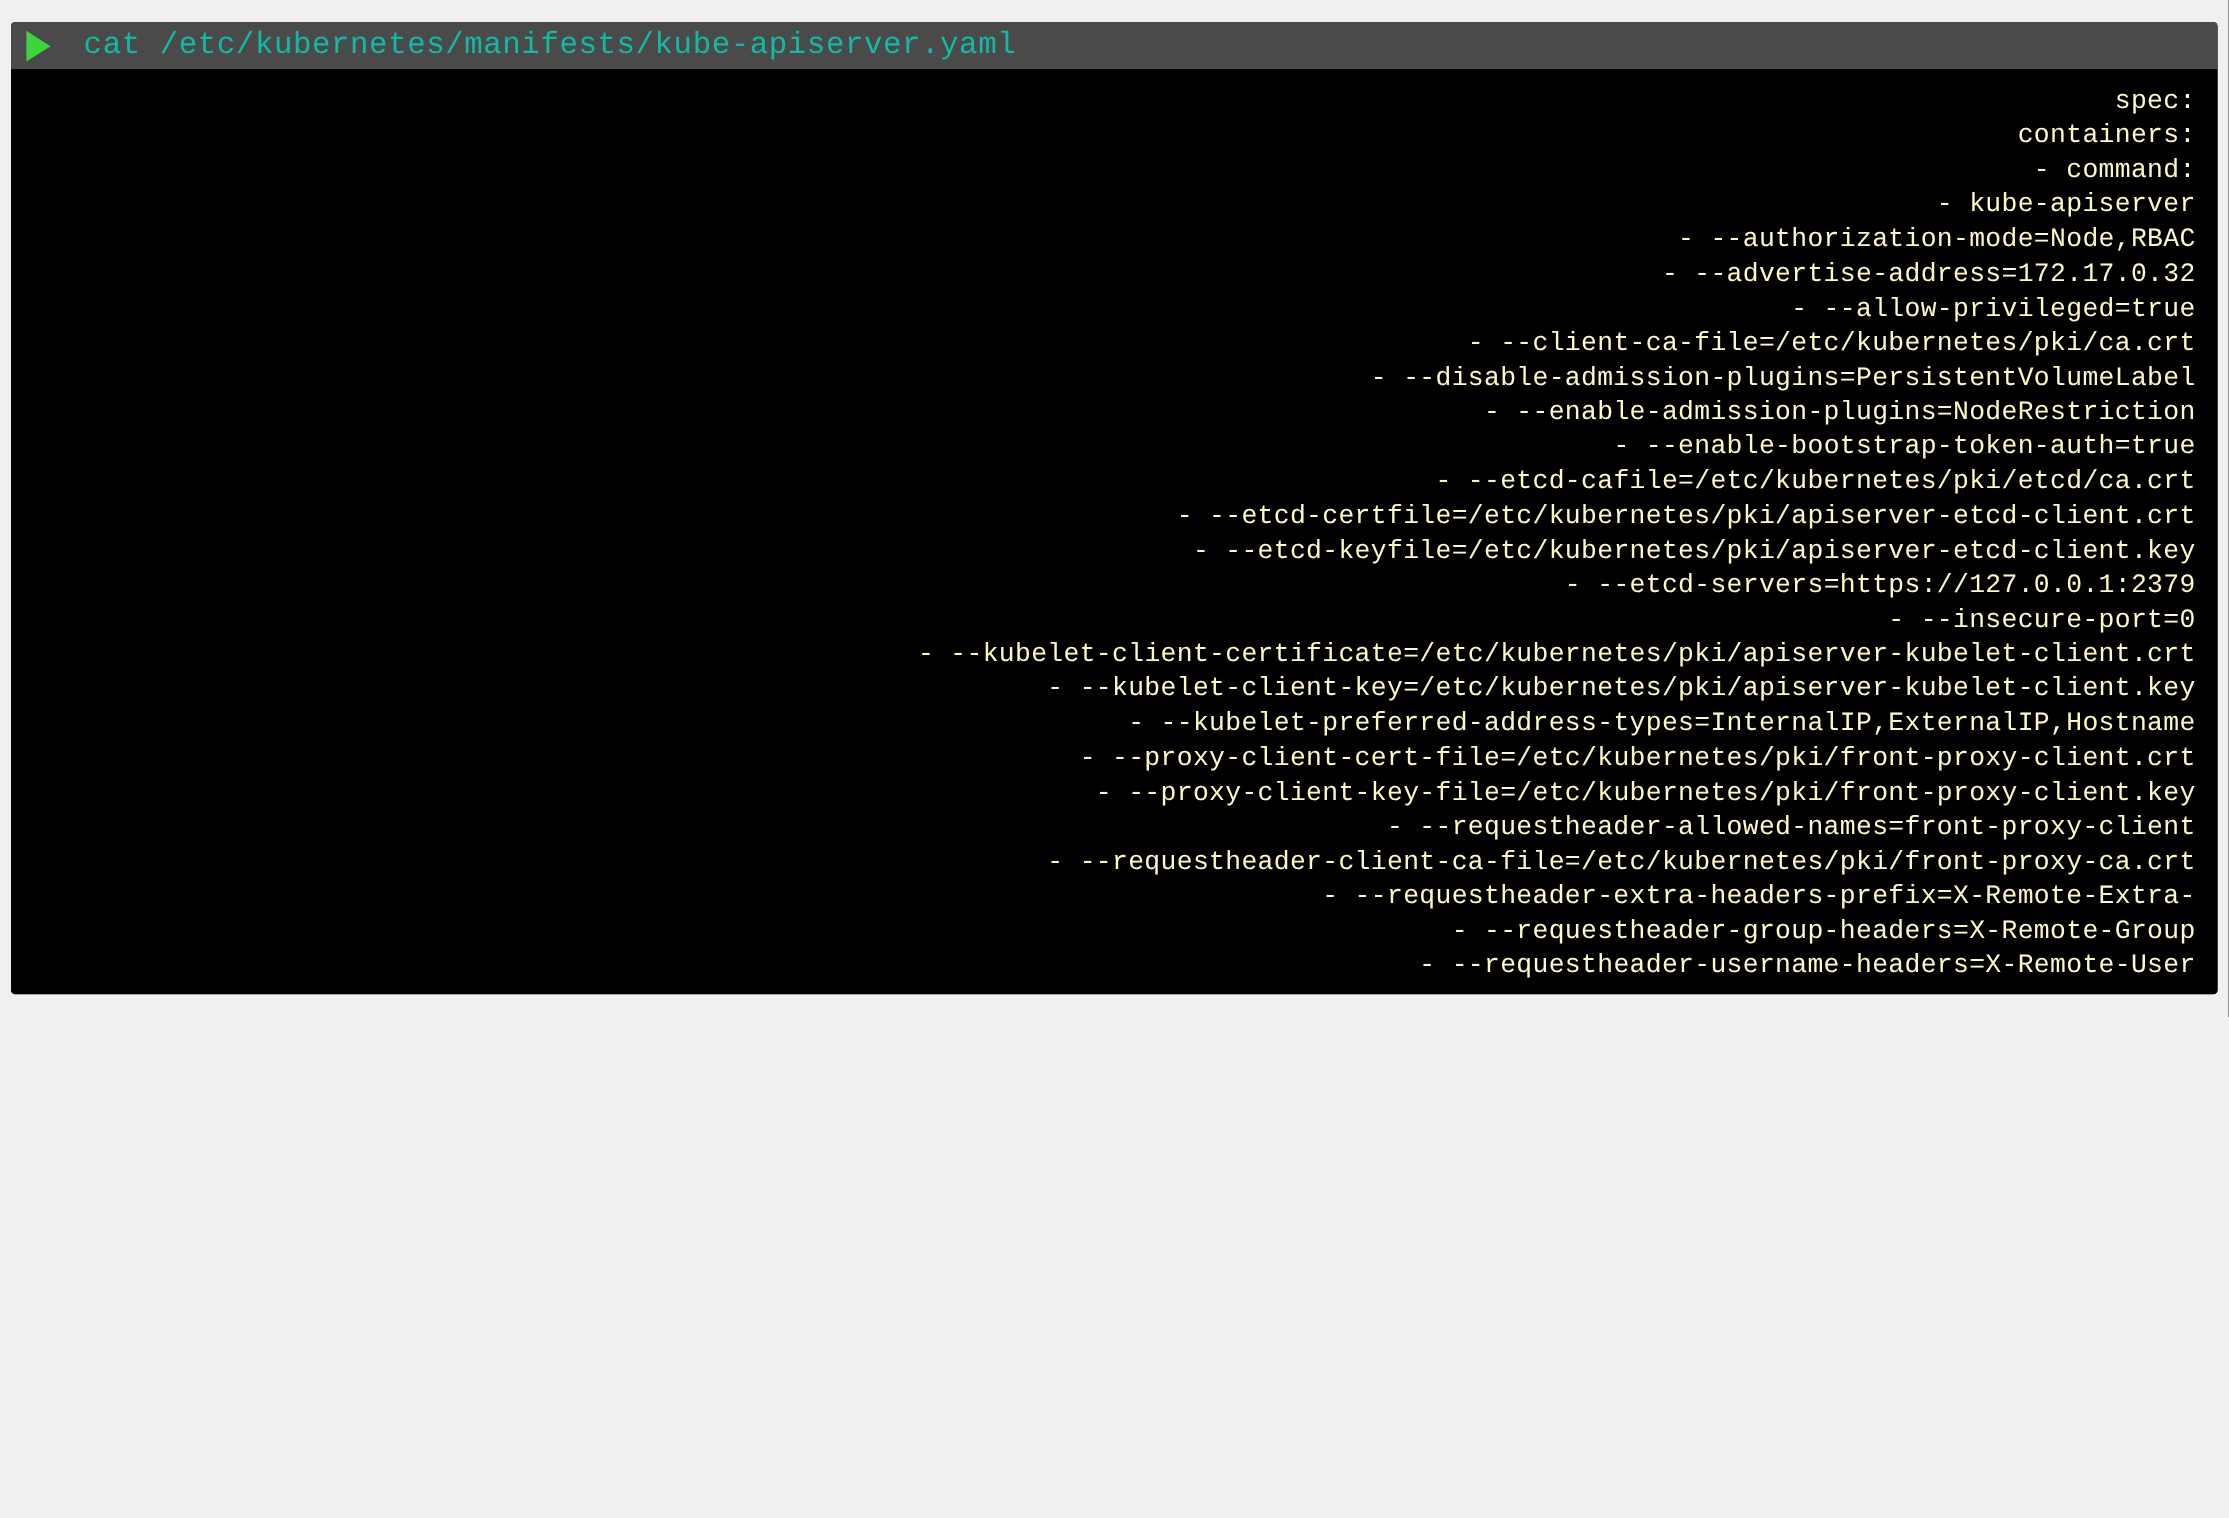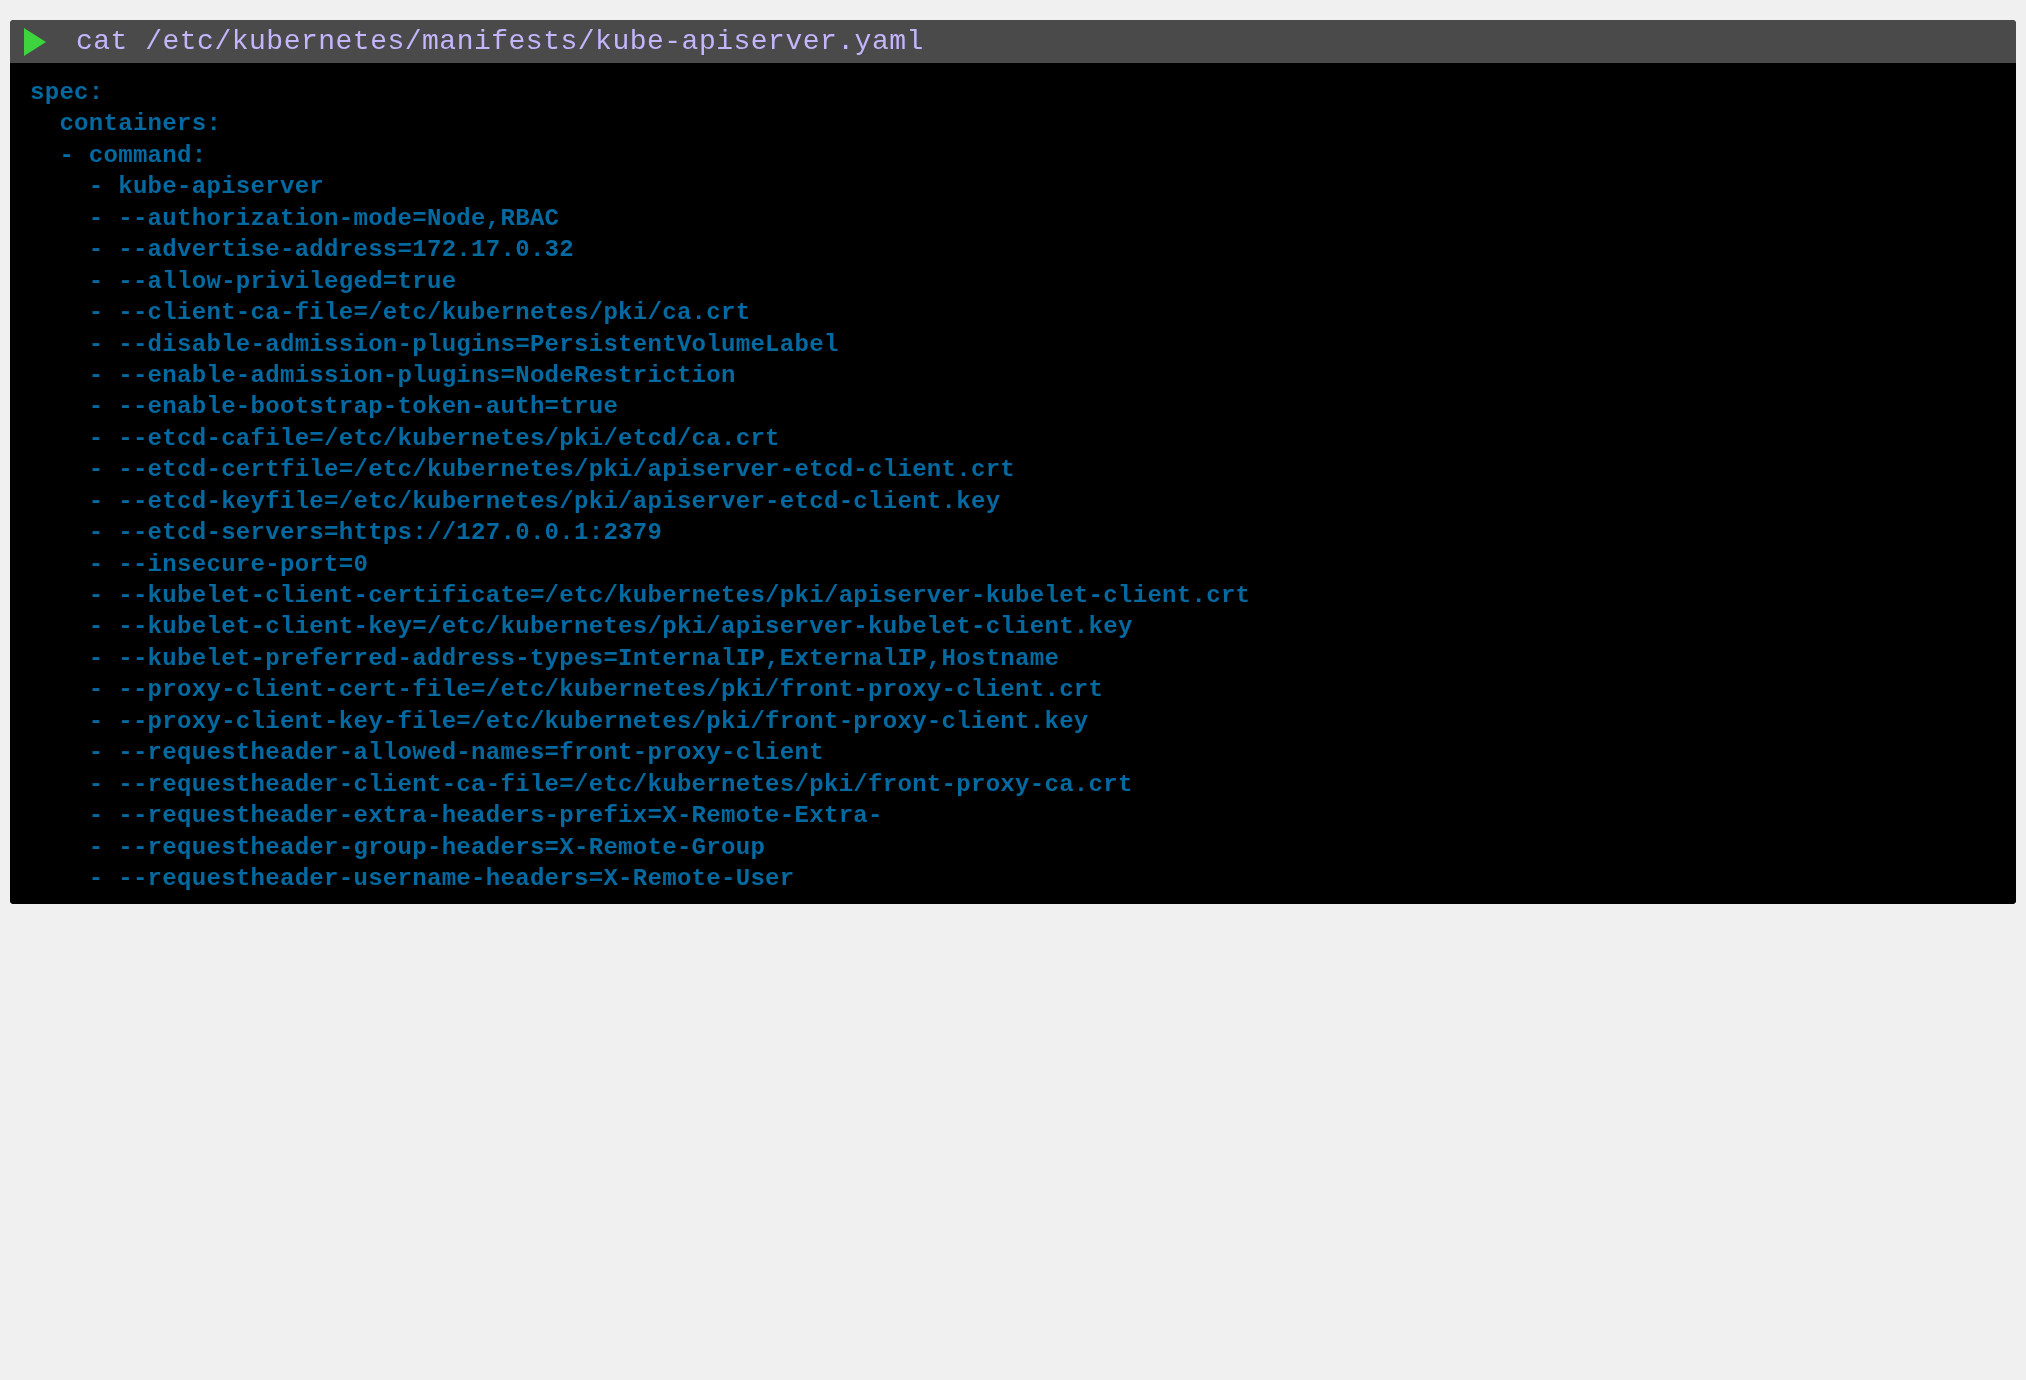--- a/index.html
+++ b/index.html
@@ -27,34 +27,35 @@
     }
     .play-icon {
       width: 0;
       height: 0;
       border-top: 14px solid transparent;
       border-bottom: 14px solid transparent;
       border-left: 22px solid #3dd43d;
       margin-left: 4px;
     }
     .command-text {
-      color: #c4b5fd;
+      color: #14b8a6;
       font-size: 28px;
       font-weight: 400;
       letter-spacing: 0.5px;
     }
     .terminal-body {
       background: #000;
-      color: #0369a1;
+      color: #fef9c3;
       padding: 14px 20px 10px 20px;
       font-size: 24px;
       line-height: 1.31;
       white-space: pre;
-      font-weight: 700;
+      font-weight: 400;
       letter-spacing: 0.3px;
+      text-align: right;
     }
     .yaml-line {
       display: block;
     }
   </style>
 </head>
 <body>
 
 <div class="terminal-container">
   <div class="terminal-header">

